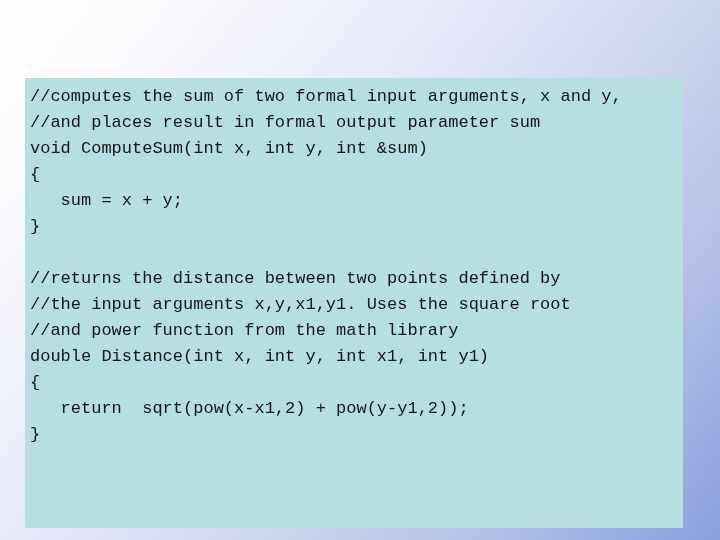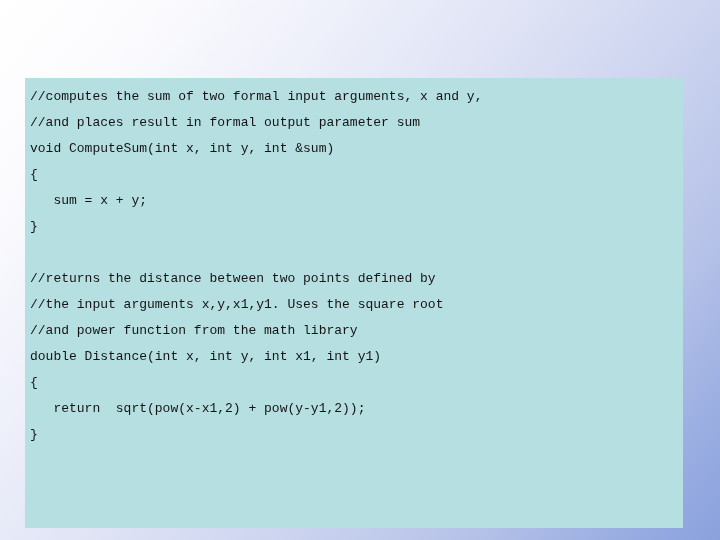--- a/index.html
+++ b/index.html
@@ -39,21 +39,21 @@
     height: 450px;
     background: #b6dfe1;
     box-sizing: border-box;
     padding: 6px 0 0 5px;
     overflow: hidden;
   }
 
   #code-listing {
     margin: 0;
     font-family: "Liberation Mono", "DejaVu Sans Mono", monospace;
-    font-size: 13px;
+    font-size: 17px;
     line-height: 26px;
     color: #141414;
     white-space: pre;
     letter-spacing: 0px;
   }
 
   .code-line {
     white-space: pre;
     min-height: 26px;
     font-family: "Liberation Mono", "DejaVu Sans Mono", monospace;

